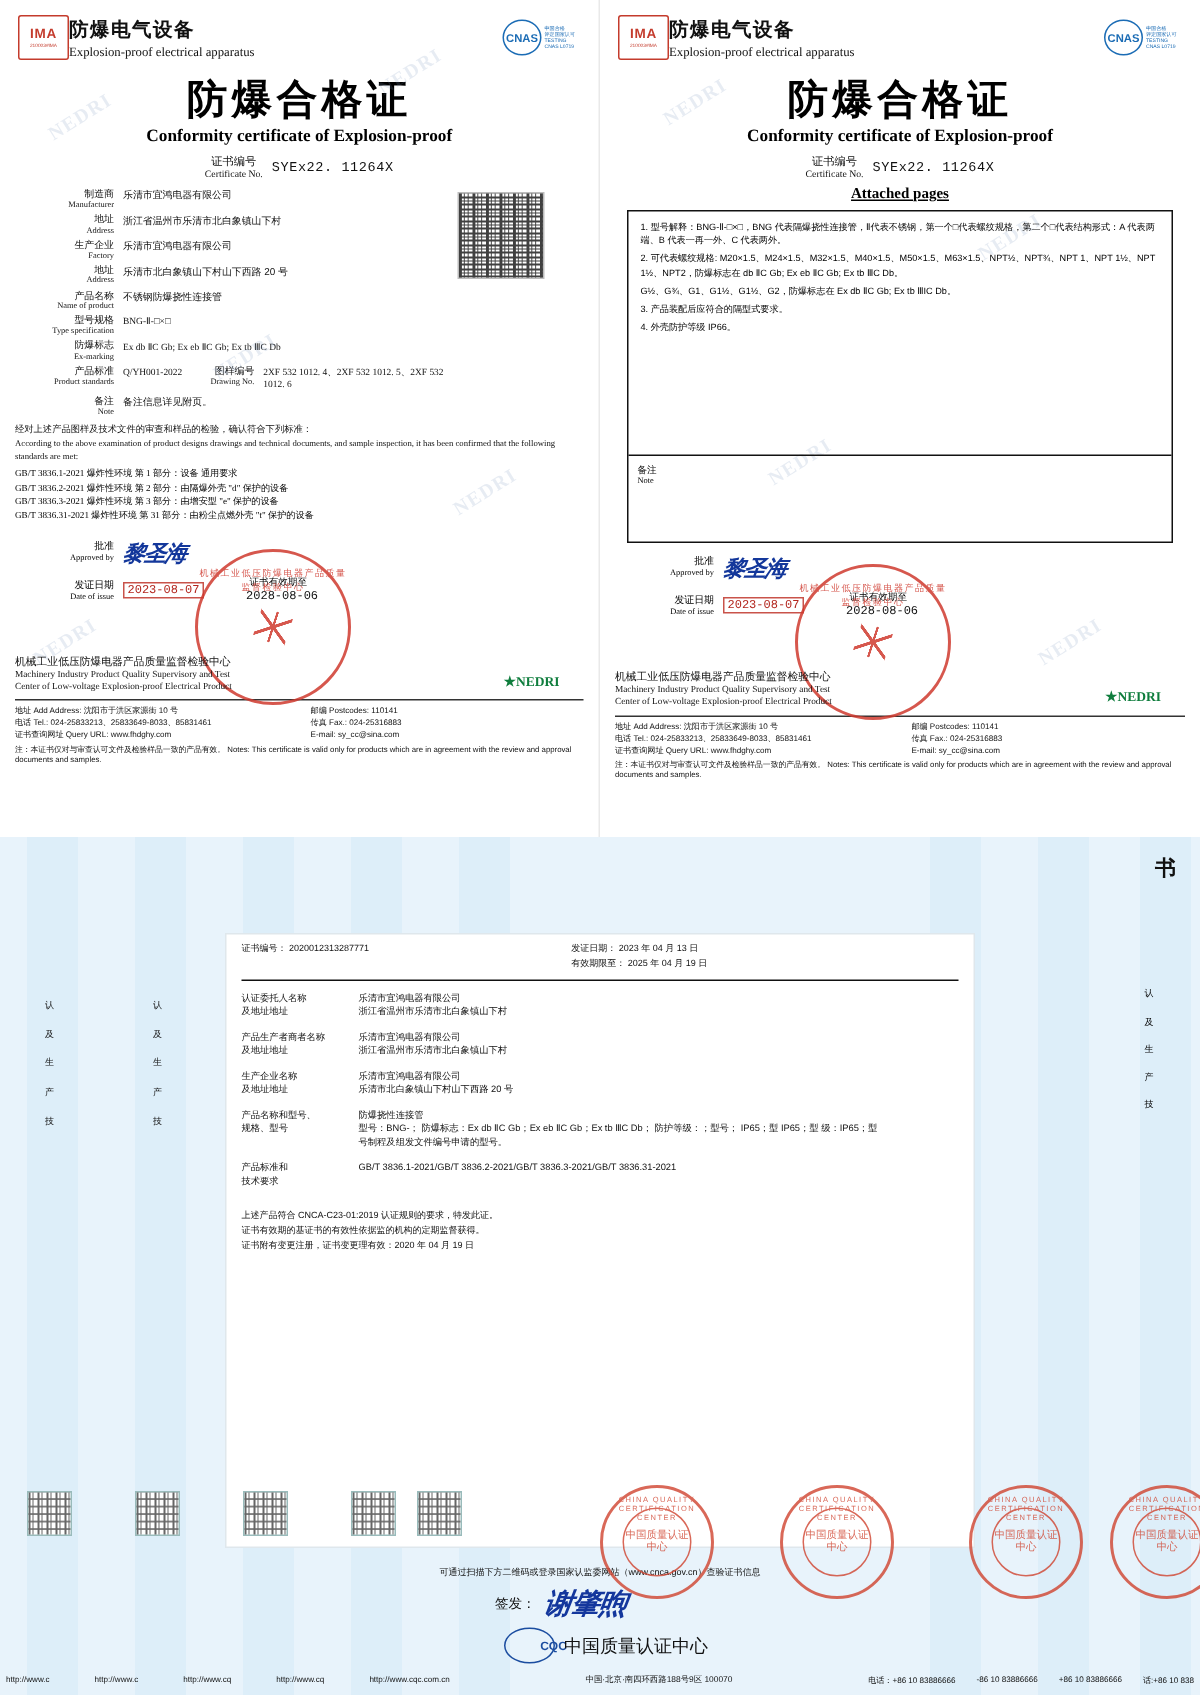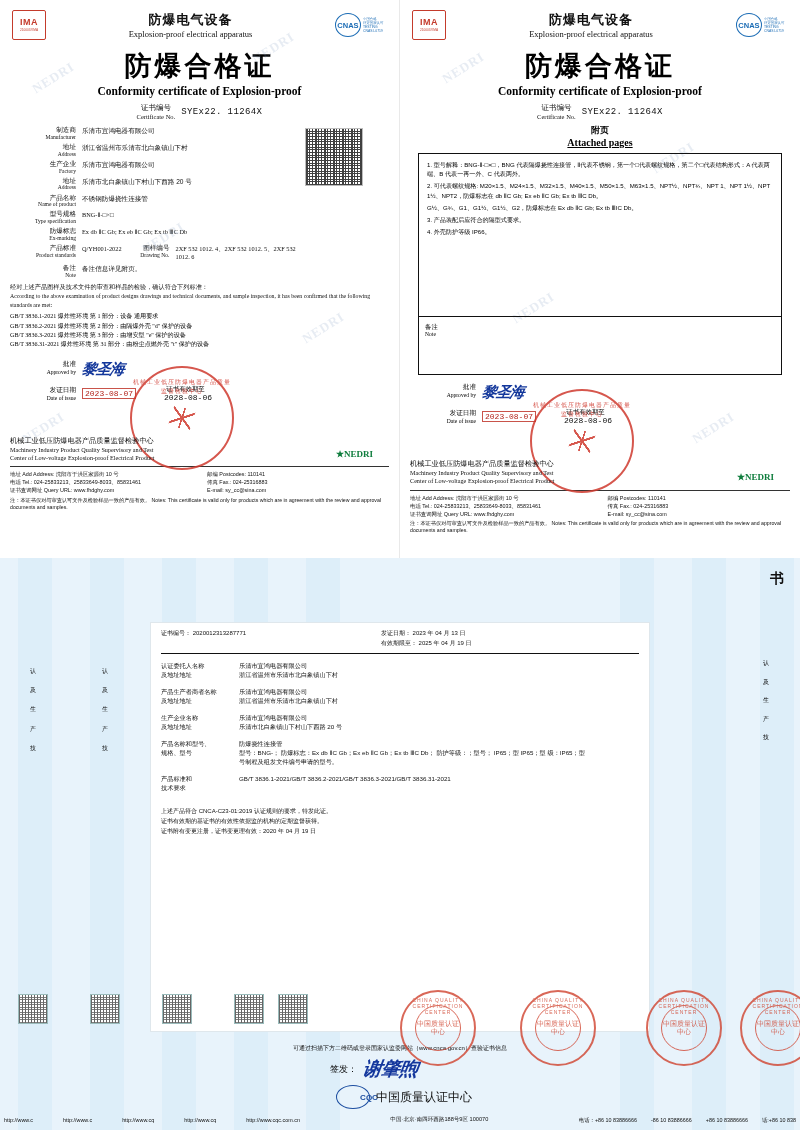--- a/index.html
+++ b/index.html
@@ -29,21 +29,21 @@
     display:flex; align-items:center; justify-content:space-between;
     padding:4px 2px 2px 2px;
   }
   .ima-badge {
     width:34px; height:30px; border:1px solid #c43b2c; border-radius:2px;
     display:flex; flex-direction:column; align-items:center; justify-content:center;
     color:#c43b2c; line-height:1;
   }
   .ima-badge .ima-top { font-size:9px; font-weight:bold; letter-spacing:0.5px;}
   .ima-badge .ima-bot { font-size:3.2px; margin-top:2px; color:#c43b2c;}
-  .head-title { text-align:center; flex:1; }
+  .head-title { text-align:left; flex:1; }
   .head-title .cn { font-size:13px; font-weight:bold; color:#111; letter-spacing:1px;}
   .head-title .en { font-size:8.5px; color:#111; font-family:"Liberation Serif", serif; }
   .cnas-badge {
     width:52px; height:28px; display:flex; align-items:center; gap:2px;
   }
   .cnas-badge .cnas-logo {
     width:26px;height:24px;border-radius:50%;
     border:1.5px solid #1b6cb5; color:#1b6cb5;
     display:flex;align-items:center;justify-content:center;
     font-size:7.5px;font-weight:bold;
@@ -490,21 +490,20 @@
 
     <div class="certno-row">
       <div class="certno-label">
         <div class="cn">证书编号</div>
         <div class="en">Certificate No.</div>
       </div>
       <div class="certno-value">SYEx22. 11264X</div>
     </div>
 
     <div class="attached-title">
-      <div class="cn">附页</div>
       <div class="en">Attached pages</div>
     </div>
 
     <div class="attached-box">
       <div style="margin-bottom:3px">1. 型号解释：BNG-Ⅱ-□×□，BNG 代表隔爆挠性连接管，Ⅱ代表不锈钢，第一个□代表螺纹规格，第二个□代表结构形式：A 代表两端、B 代表一再一外、C 代表两外。</div>
       <div style="margin-bottom:3px">2. 可代表螺纹规格: M20×1.5、M24×1.5、M32×1.5、M40×1.5、M50×1.5、M63×1.5、NPT½、NPT¾、NPT 1、NPT 1½、NPT 1½、NPT2，防爆标志在 db ⅡC Gb;  Ex eb ⅡC Gb; Ex tb ⅢC Db。</div>
       <div style="margin-bottom:3px">G½、G¾、G1、G1½、G1½、G2，防爆标志在 Ex db ⅡC Gb; Ex tb ⅢIC Db。</div>
       <div style="margin-bottom:3px">3. 产品装配后应符合的隔型式要求。</div>
       <div>4. 外壳防护等级 IP66。</div>
       <div class="note-cell">

